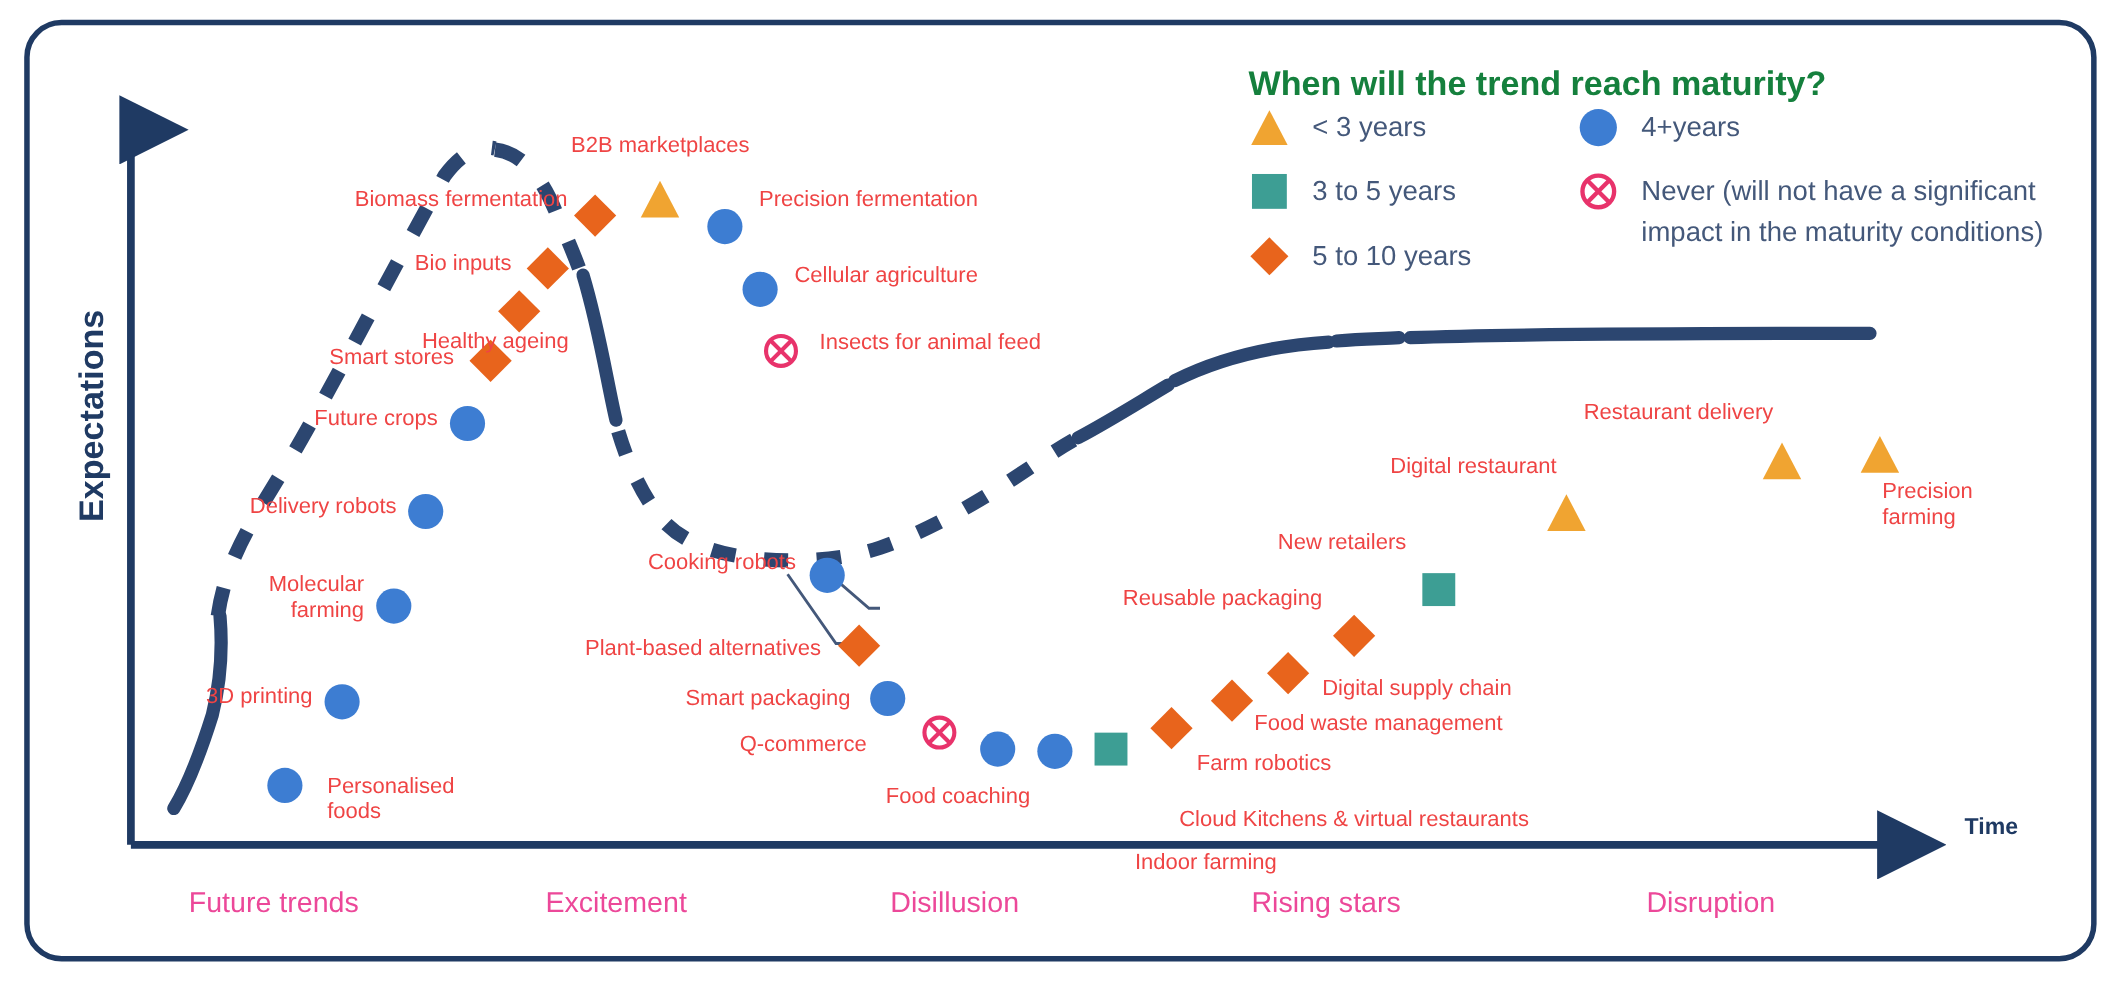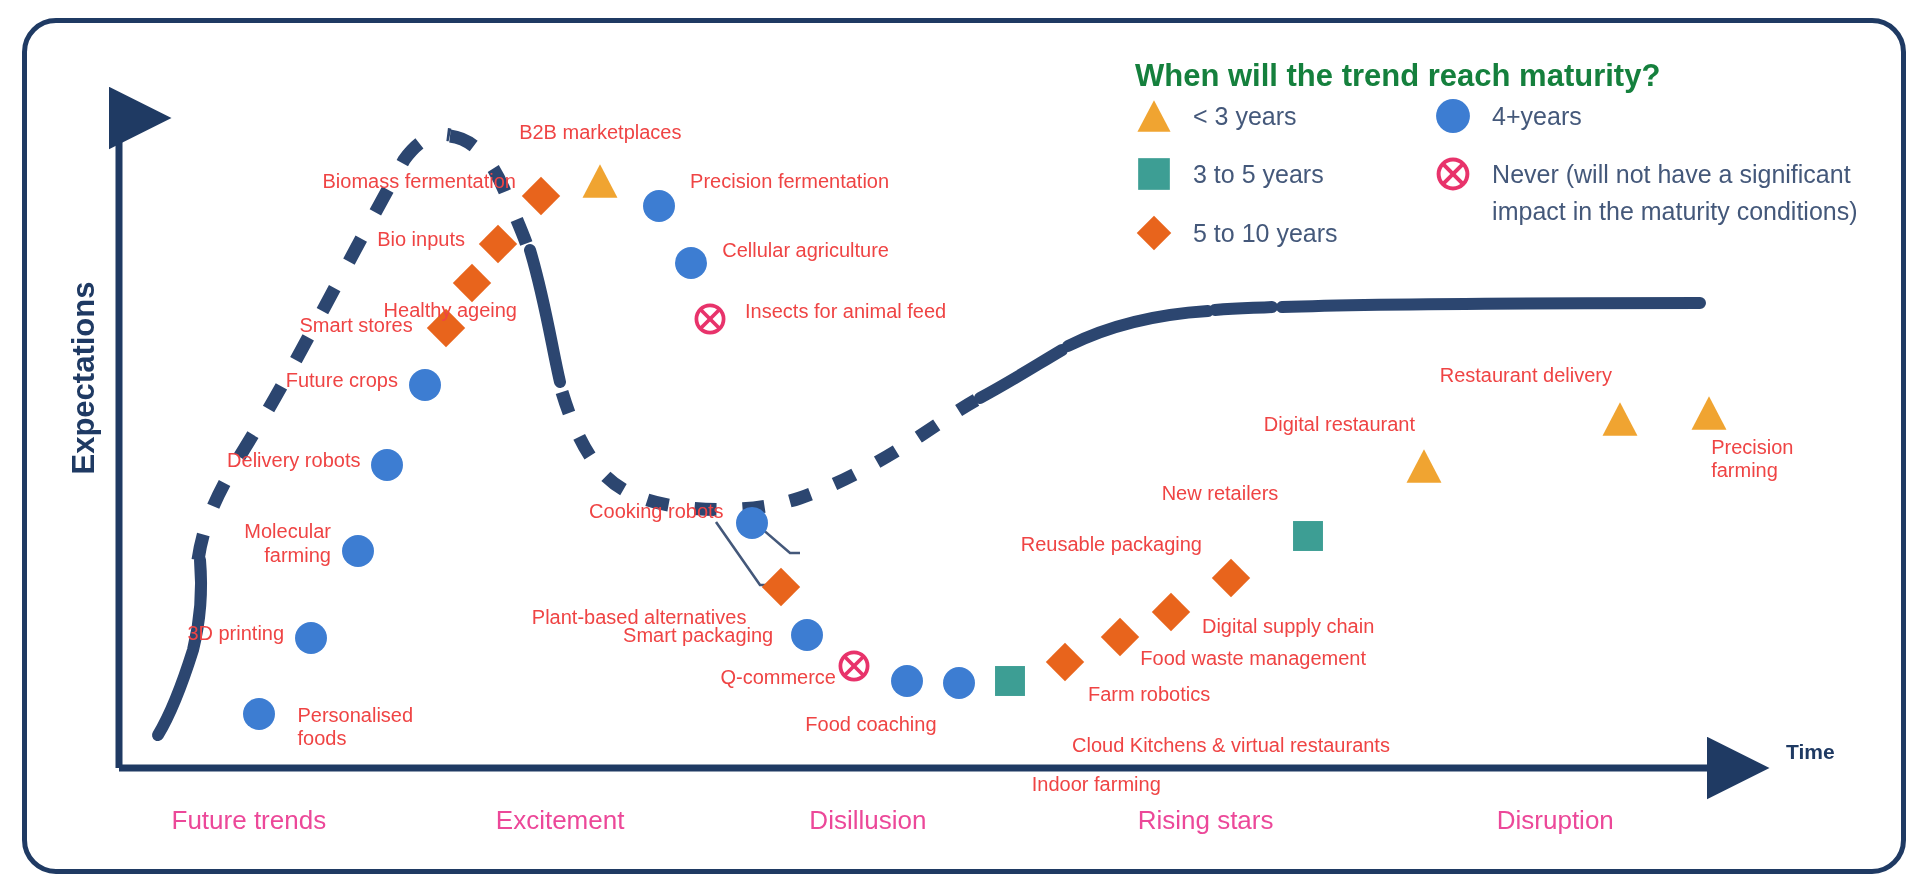--- a/index.html
+++ b/index.html
@@ -308,27 +308,27 @@
       </div>
       <div class="lbl" style="top: 238.52px; left: 722.26px;">
         <div>Cellular agriculture</div>
       </div>
       <div class="lbl" style="top: 300.16px; left: 745.04px;">
         <div>Insects for animal feed</div>
       </div>
       <div class="lbl r" style="top: 499.82px; right: 1204.4px;">
         <div>Cooking robots</div>
       </div>
-      <div class="lbl r" style="top: 577.54px; right: 1181.62px; margin-top: 28px;">
+      <div class="lbl r" style="top: 577.54px; right: 1181.62px;">
         <div>Plant-based alternatives</div>
       </div>
       <div class="lbl r" style="top: 624.44px; right: 1154.82px;">
         <div>Smart packaging</div>
       </div>
-      <div class="lbl r" style="top: 665.98px; right: 1092px; margin-left: 26px;">
+      <div class="lbl r" style="top: 665.98px; right: 1140px; margin-left: 26px;">
         <div>Q-commerce</div>
       </div>
       <div class="lbl" style="top: 712.88px; left: 805.34px;">
         <div>Food coaching</div>
       </div>
       <div class="lbl" style="top: 773.18px; left: 1031.8px;">
         <div>Indoor farming</div>
       </div>
       <div class="lbl" style="top: 734.32px; left: 1072px;">
         <div>Cloud Kitchens &amp; virtual restaurants</div>

